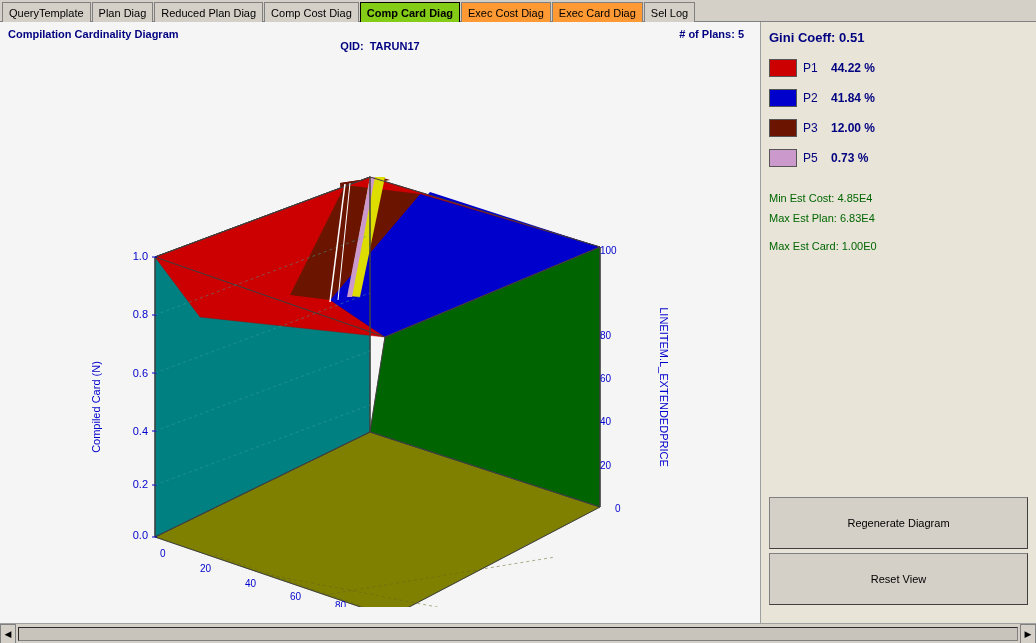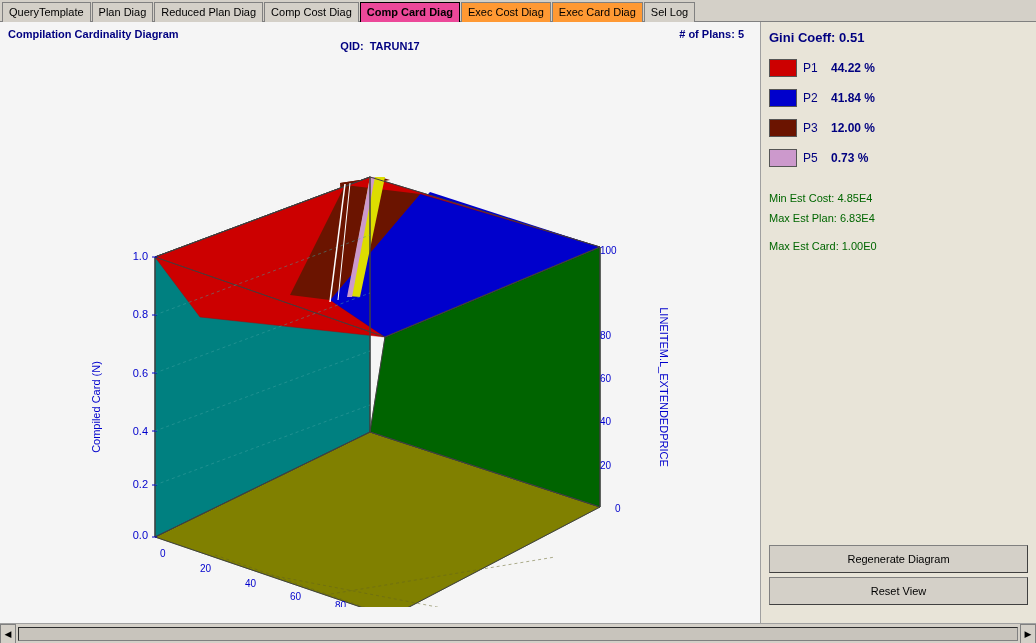--- a/index.html
+++ b/index.html
@@ -8,41 +8,40 @@
       font-size: 11px;
       background: #d4d0c8;
       width: 1036px;
       height: 643px;
       overflow: hidden;
     }
 
     
     #tab-bar {
       display: flex;
-      align-items: center;
       background: #d4d0c8;
       border-bottom: 1px solid #808080;
       height: 22px;
       padding: 2px 2px 0 2px;
     }
     .tab {
       padding: 2px 6px;
       font-size: 11px;
       border: 1px solid #808080;
       border-bottom: none;
       background: #d4d0c8;
       cursor: pointer;
       white-space: nowrap;
       height: 20px;
       display: flex;
       align-items: center;
       margin-right: 1px;
     }
     .tab.active {
-      background: #ec4899;
+      background: #84cc16;
       font-weight: bold;
       border-color: #000;
     }
     .tab.exec-cost { background: #ff9933; }
     .tab.exec-card { background: #ff9933; }
 
     
     #main {
       display: flex;
       height: calc(643px - 22px - 20px);
@@ -146,21 +145,21 @@
 
     .btn-section {
       margin-top: auto;
       display: flex;
       flex-direction: column;
       gap: 4px;
       padding-bottom: 10px;
     }
 
     .diag-btn {
-      padding: 7px 10px;
+      padding: 19px 10px;
       font-size: 11px;
       background: #d4d0c8;
       border: 1px solid #808080;
       border-right: 1px solid #404040;
       border-bottom: 1px solid #404040;
       cursor: pointer;
       text-align: center;
     }
 
     

